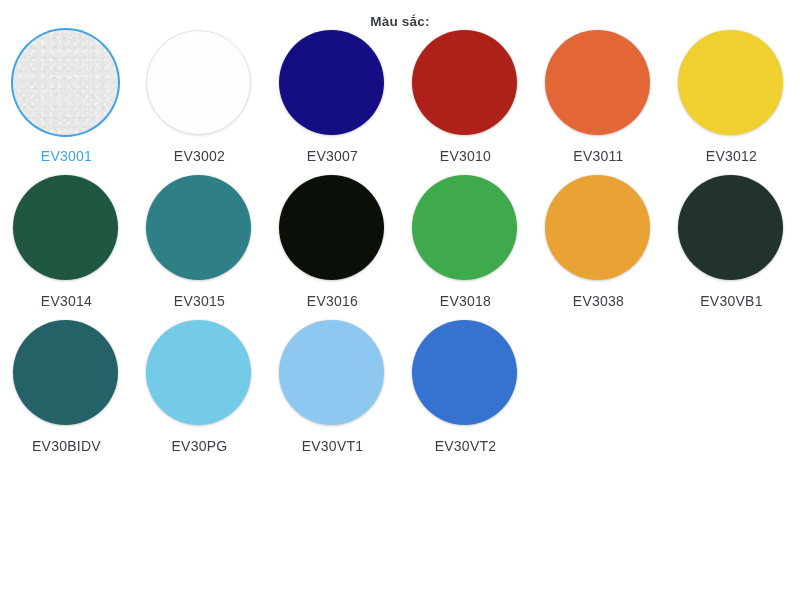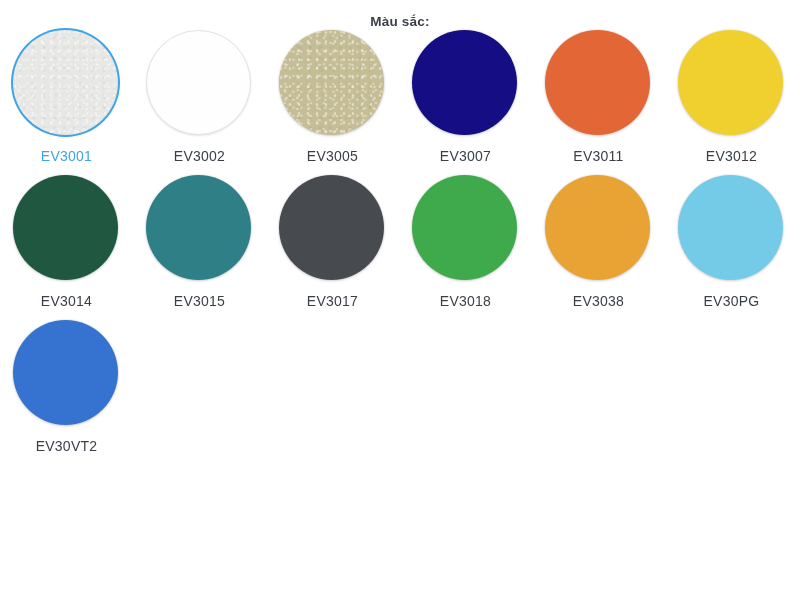--- a/index.html
+++ b/index.html
@@ -129,32 +129,32 @@
         <span class="swatch-label">EV3001</span>
       </div>
       <div class="swatch" role="radio" aria-checked="false">
         <span class="swatch-dot-wrap">
           <span class="swatch-dot outlined" style="background: rgb(254, 254, 254);"></span>
         </span>
         <span class="swatch-label">EV3002</span>
       </div>
       <div class="swatch" role="radio" aria-checked="false">
         <span class="swatch-dot-wrap">
-          <span class="swatch-dot metallic" style="background: rgb(197, 189, 149);"></span>
-        </span>
-        <span class="swatch-label">EV3005</span>
-      </div>
-      <div class="swatch" role="radio" aria-checked="false">
-        <span class="swatch-dot-wrap">
           <span class="swatch-dot" style="background: rgb(20, 13, 132);"></span>
         </span>
         <span class="swatch-label">EV3007</span>
       </div>
       <div class="swatch" role="radio" aria-checked="false">
         <span class="swatch-dot-wrap">
+          <span class="swatch-dot" style="background: rgb(173, 33, 25);"></span>
+        </span>
+        <span class="swatch-label">EV3010</span>
+      </div>
+      <div class="swatch" role="radio" aria-checked="false">
+        <span class="swatch-dot-wrap">
           <span class="swatch-dot" style="background: rgb(227, 102, 55);"></span>
         </span>
         <span class="swatch-label">EV3011</span>
       </div>
       <div class="swatch" role="radio" aria-checked="false">
         <span class="swatch-dot-wrap">
           <span class="swatch-dot" style="background: rgb(240, 208, 46);"></span>
         </span>
         <span class="swatch-label">EV3012</span>
       </div>
@@ -165,43 +165,61 @@
         <span class="swatch-label">EV3014</span>
       </div>
       <div class="swatch" role="radio" aria-checked="false">
         <span class="swatch-dot-wrap">
           <span class="swatch-dot" style="background: rgb(47, 127, 134);"></span>
         </span>
         <span class="swatch-label">EV3015</span>
       </div>
       <div class="swatch" role="radio" aria-checked="false">
         <span class="swatch-dot-wrap">
-          <span class="swatch-dot" style="background: rgb(71, 75, 80);"></span>
-        </span>
-        <span class="swatch-label">EV3017</span>
+          <span class="swatch-dot" style="background: rgb(10, 15, 7);"></span>
+        </span>
+        <span class="swatch-label">EV3016</span>
       </div>
       <div class="swatch" role="radio" aria-checked="false">
         <span class="swatch-dot-wrap">
           <span class="swatch-dot" style="background: rgb(63, 170, 76);"></span>
         </span>
         <span class="swatch-label">EV3018</span>
       </div>
       <div class="swatch" role="radio" aria-checked="false">
         <span class="swatch-dot-wrap">
           <span class="swatch-dot" style="background: rgb(233, 163, 52);"></span>
         </span>
         <span class="swatch-label">EV3038</span>
       </div>
       <div class="swatch" role="radio" aria-checked="false">
         <span class="swatch-dot-wrap">
+          <span class="swatch-dot" style="background: rgb(34, 51, 46);"></span>
+        </span>
+        <span class="swatch-label">EV30VB1</span>
+      </div>
+      <div class="swatch" role="radio" aria-checked="false">
+        <span class="swatch-dot-wrap">
+          <span class="swatch-dot" style="background: rgb(37, 98, 103);"></span>
+        </span>
+        <span class="swatch-label">EV30BIDV</span>
+      </div>
+      <div class="swatch" role="radio" aria-checked="false">
+        <span class="swatch-dot-wrap">
           <span class="swatch-dot" style="background: rgb(116, 203, 232);"></span>
         </span>
         <span class="swatch-label">EV30PG</span>
       </div>
       <div class="swatch" role="radio" aria-checked="false">
         <span class="swatch-dot-wrap">
+          <span class="swatch-dot" style="background: rgb(142, 200, 240);"></span>
+        </span>
+        <span class="swatch-label">EV30VT1</span>
+      </div>
+      <div class="swatch" role="radio" aria-checked="false">
+        <span class="swatch-dot-wrap">
           <span class="swatch-dot" style="background: rgb(54, 114, 208);"></span>
         </span>
         <span class="swatch-label">EV30VT2</span>
       </div>
     </div>
 
 </div>
 
 </body></html>

